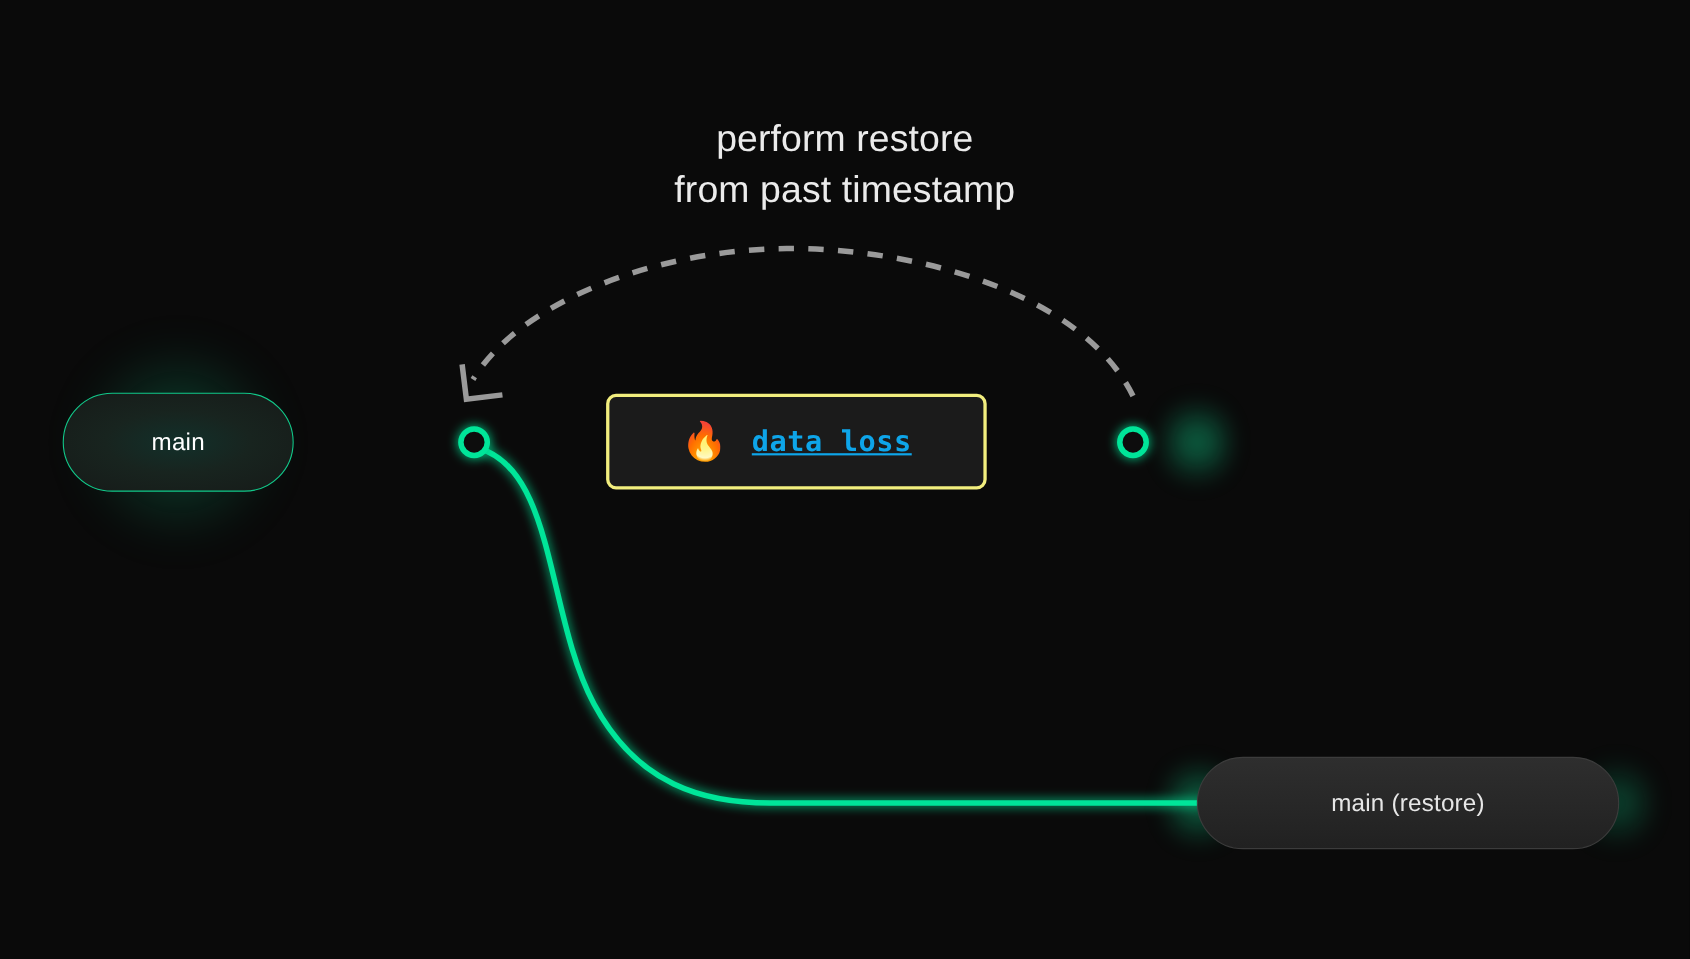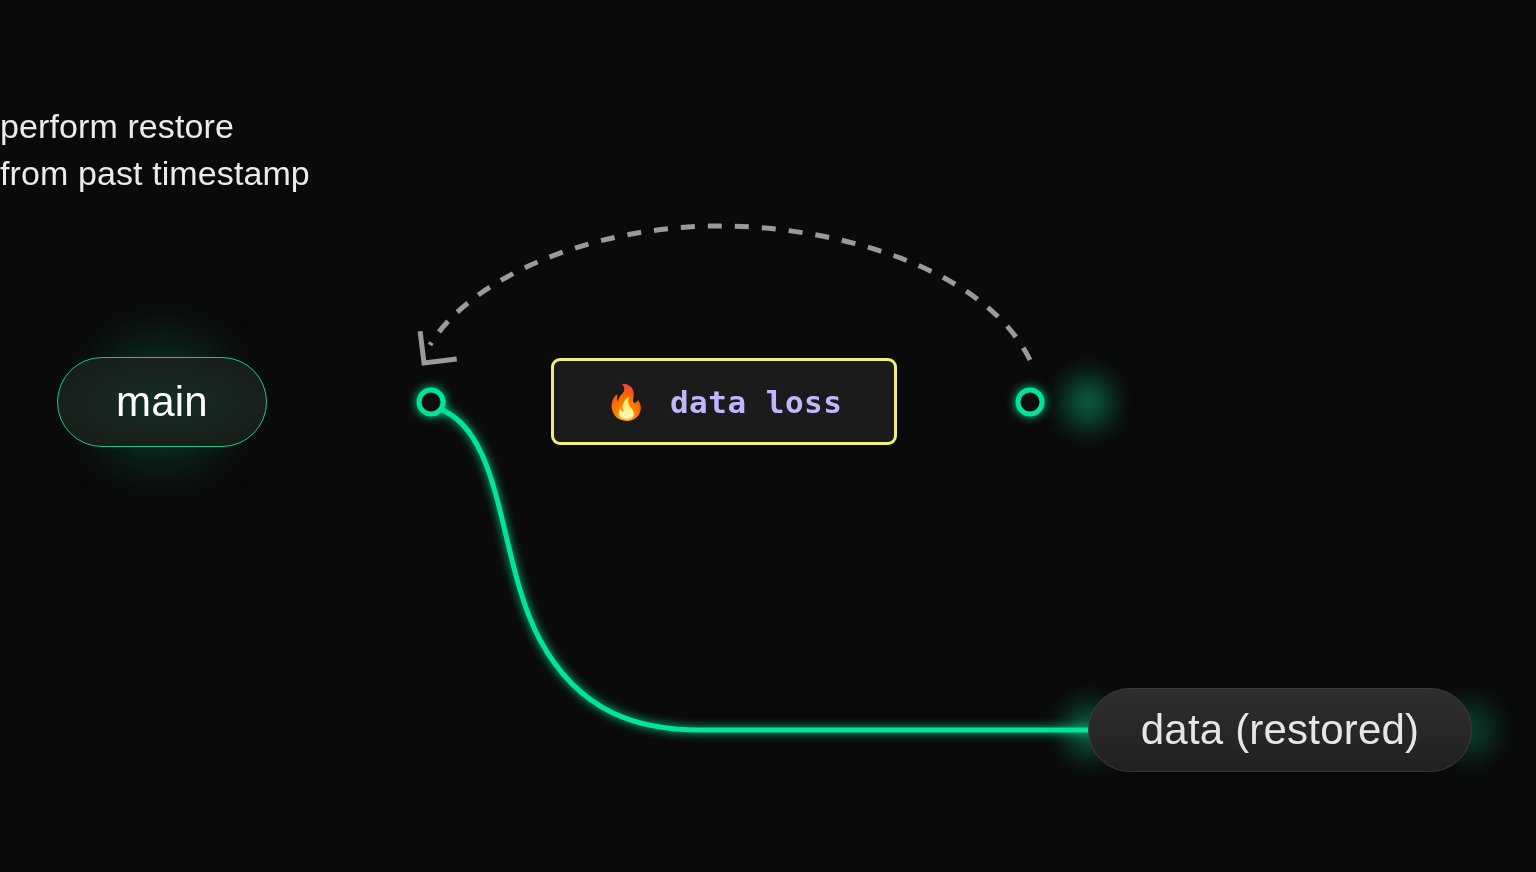--- a/index.html
+++ b/index.html
@@ -23,39 +23,39 @@
     width: 1536px;
     height: 872px;
   }
 
   
   .caption {
     position: absolute;
     top: 103px;
     left: 0;
     width: 1536px;
-    text-align: left;
+    text-align: center;
     color: #ebebeb;
     font-size: 34px;
     line-height: 47px;
     letter-spacing: 0.1px;
     white-space: pre-line;
     font-family: "Liberation Sans", sans-serif;
   }
 
   
   .pill {
     position: absolute;
     display: flex;
     align-items: center;
     justify-content: center;
     border-radius: 999px;
     box-sizing: border-box;
     color: #e8e8e8;
-    font-size: 42px;
+    font-size: 22px;
     font-family: "Liberation Sans", sans-serif;
     letter-spacing: 0.2px;
   }
 
   
   #node-main {
     left: 57px;
     top: 357px;
     width: 210px;
     height: 90px;
@@ -132,24 +132,25 @@
     justify-content: center;
     gap: 22px;
   }
   #dataloss-emoji {
     font-size: 34px;
     line-height: 1;
     font-family: "DejaVu Sans", sans-serif;
   }
   #dataloss-label {
     font-family: "DejaVu Sans Mono", "Liberation Mono", monospace;
-    font-size: 31px;
+    font-size: 26px;
     font-weight: 700;
-    color: #c4b5fd;
+    color: #0ea5e9;
     letter-spacing: 0.5px;
+    text-decoration: underline;
   }
 </style>
 </head>
 <body>
 
 <div id="stage">
 
   <div class="caption">perform restore
 from past timestamp</div>
 
@@ -187,21 +188,21 @@
 
     <path d="M 424 331 L 424 363 L 457 363" stroke="#9a9a9a" stroke-width="5" fill="none" stroke-linecap="butt" stroke-linejoin="miter" transform="rotate(-7 424 363)"></path>
   </svg>
 
   <div class="pill" id="node-main">
     <span>main</span>
   </div>
 
 
   <div class="pill pill-grey" id="node-restored">
-    <span>data (restored)</span>
+    <span>main (restore)</span>
   </div>
 
   <div id="node-dataloss">
     <span id="dataloss-emoji">🔥</span>
     <span id="dataloss-label">data loss</span>
   </div>
 
 </div>
 
 </body></html>

